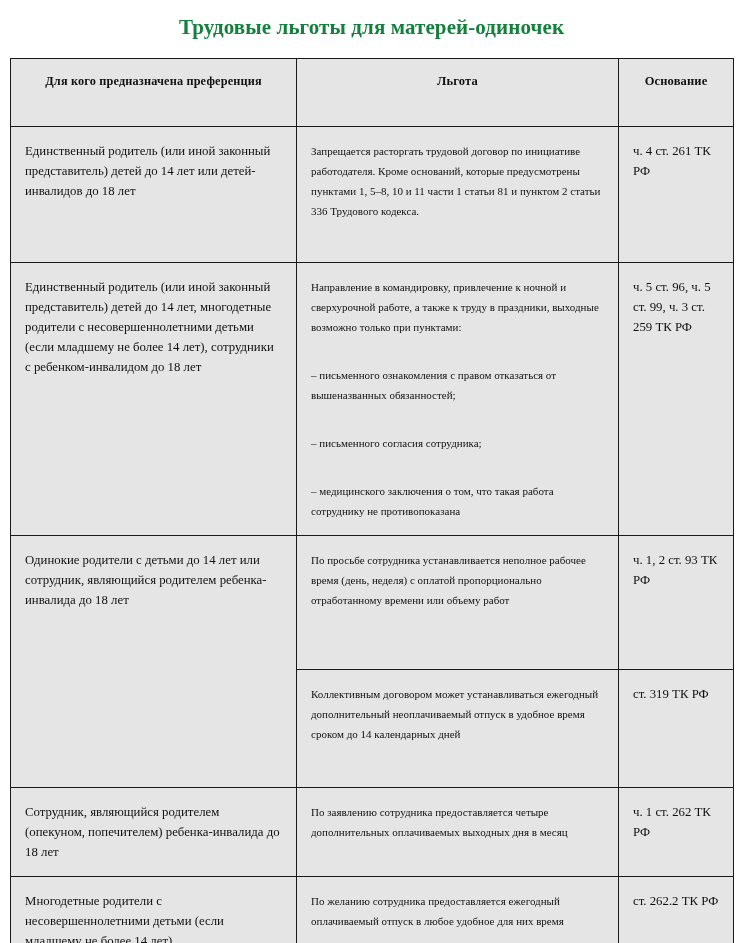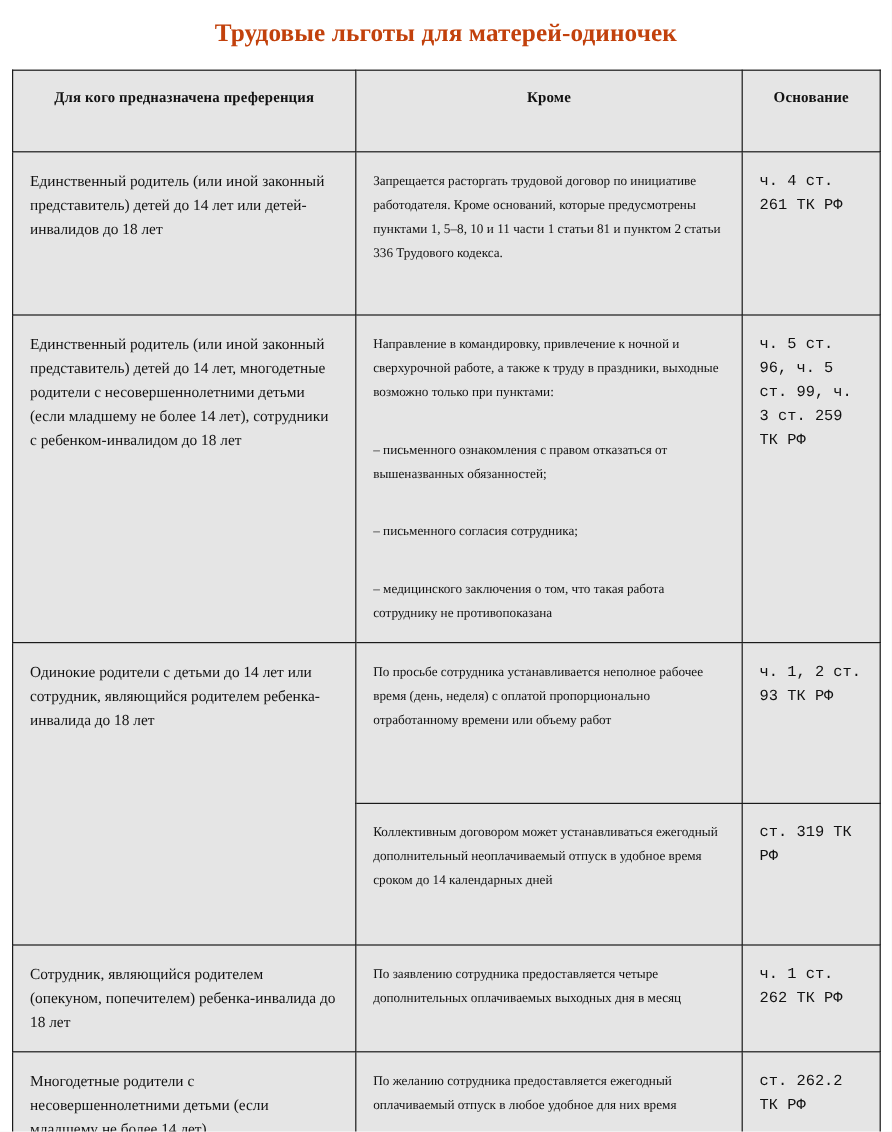--- a/index.html
+++ b/index.html
@@ -22,21 +22,21 @@
     box-sizing: border-box;
     overflow: hidden;
   }
   .page-title {
     text-align: center;
     font-family: "Liberation Serif", "DejaVu Serif", serif;
     font-weight: bold;
     font-size: 21px;
     line-height: 26px;
     letter-spacing: 0.1px;
-    color: #c2410c;
+    color: #15803d;
     margin: 0;
     padding: 14px 20px 0 20px;
   }
   .table-wrap {
     padding: 18px 10px 0 10px;
     box-sizing: border-box;
   }
   table.benefits {
     width: 723px;
     border-collapse: collapse;
@@ -71,21 +71,20 @@
     line-height: 20px;
     margin-left: 44px;
   }
   td.cell-what {
     font-size: 11px;
     line-height: 20px;
   }
   td.cell-basis {
     font-size: 12.8px;
     line-height: 20px;
-    font-family: Liberation Mono, monospace;
   }
   td.cell-who p,
   td.cell-what p,
   td.cell-basis p {
     margin: 0;
   }
   td.cell-what p + p {
     margin-top: 28px;
   }
   .row-tall-1 td { height: 136px; }
@@ -105,21 +104,21 @@
   <div class="table-wrap">
     <table class="benefits">
       <colgroup>
         <col class="col-who">
         <col class="col-what">
         <col class="col-basis">
       </colgroup>
       <thead>
         <tr>
           <th class="th-who">Для кого предназначена преференция</th>
-          <th>Кроме</th>
+          <th>Льгота</th>
           <th>Основание</th>
         </tr>
       </thead>
       <tbody>
 
         <tr class="row-tall-1">
           <td class="cell-who" rowspan="1">Единственный родитель (или иной законный представитель) детей до 14 лет или детей-инвалидов до 18 лет</td>
           <td class="cell-what">
               <p>Запрещается расторгать трудовой договор по инициативе работодателя. Кроме оснований, которые предусмотрены пунктами 1, 5–8, 10 и 11 части 1 статьи 81 и пунктом 2 статьи 336 Трудового кодекса.</p>
             </td>

